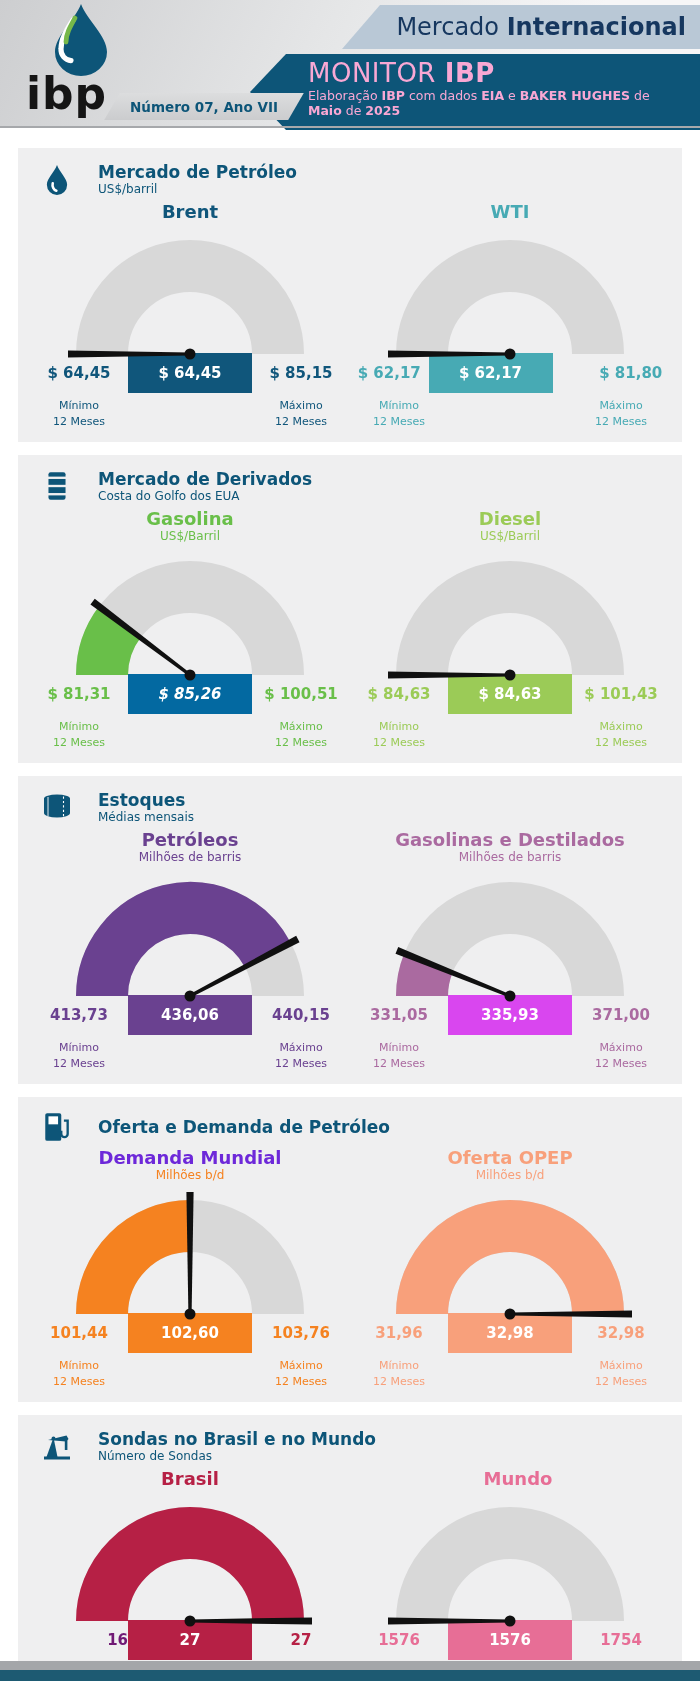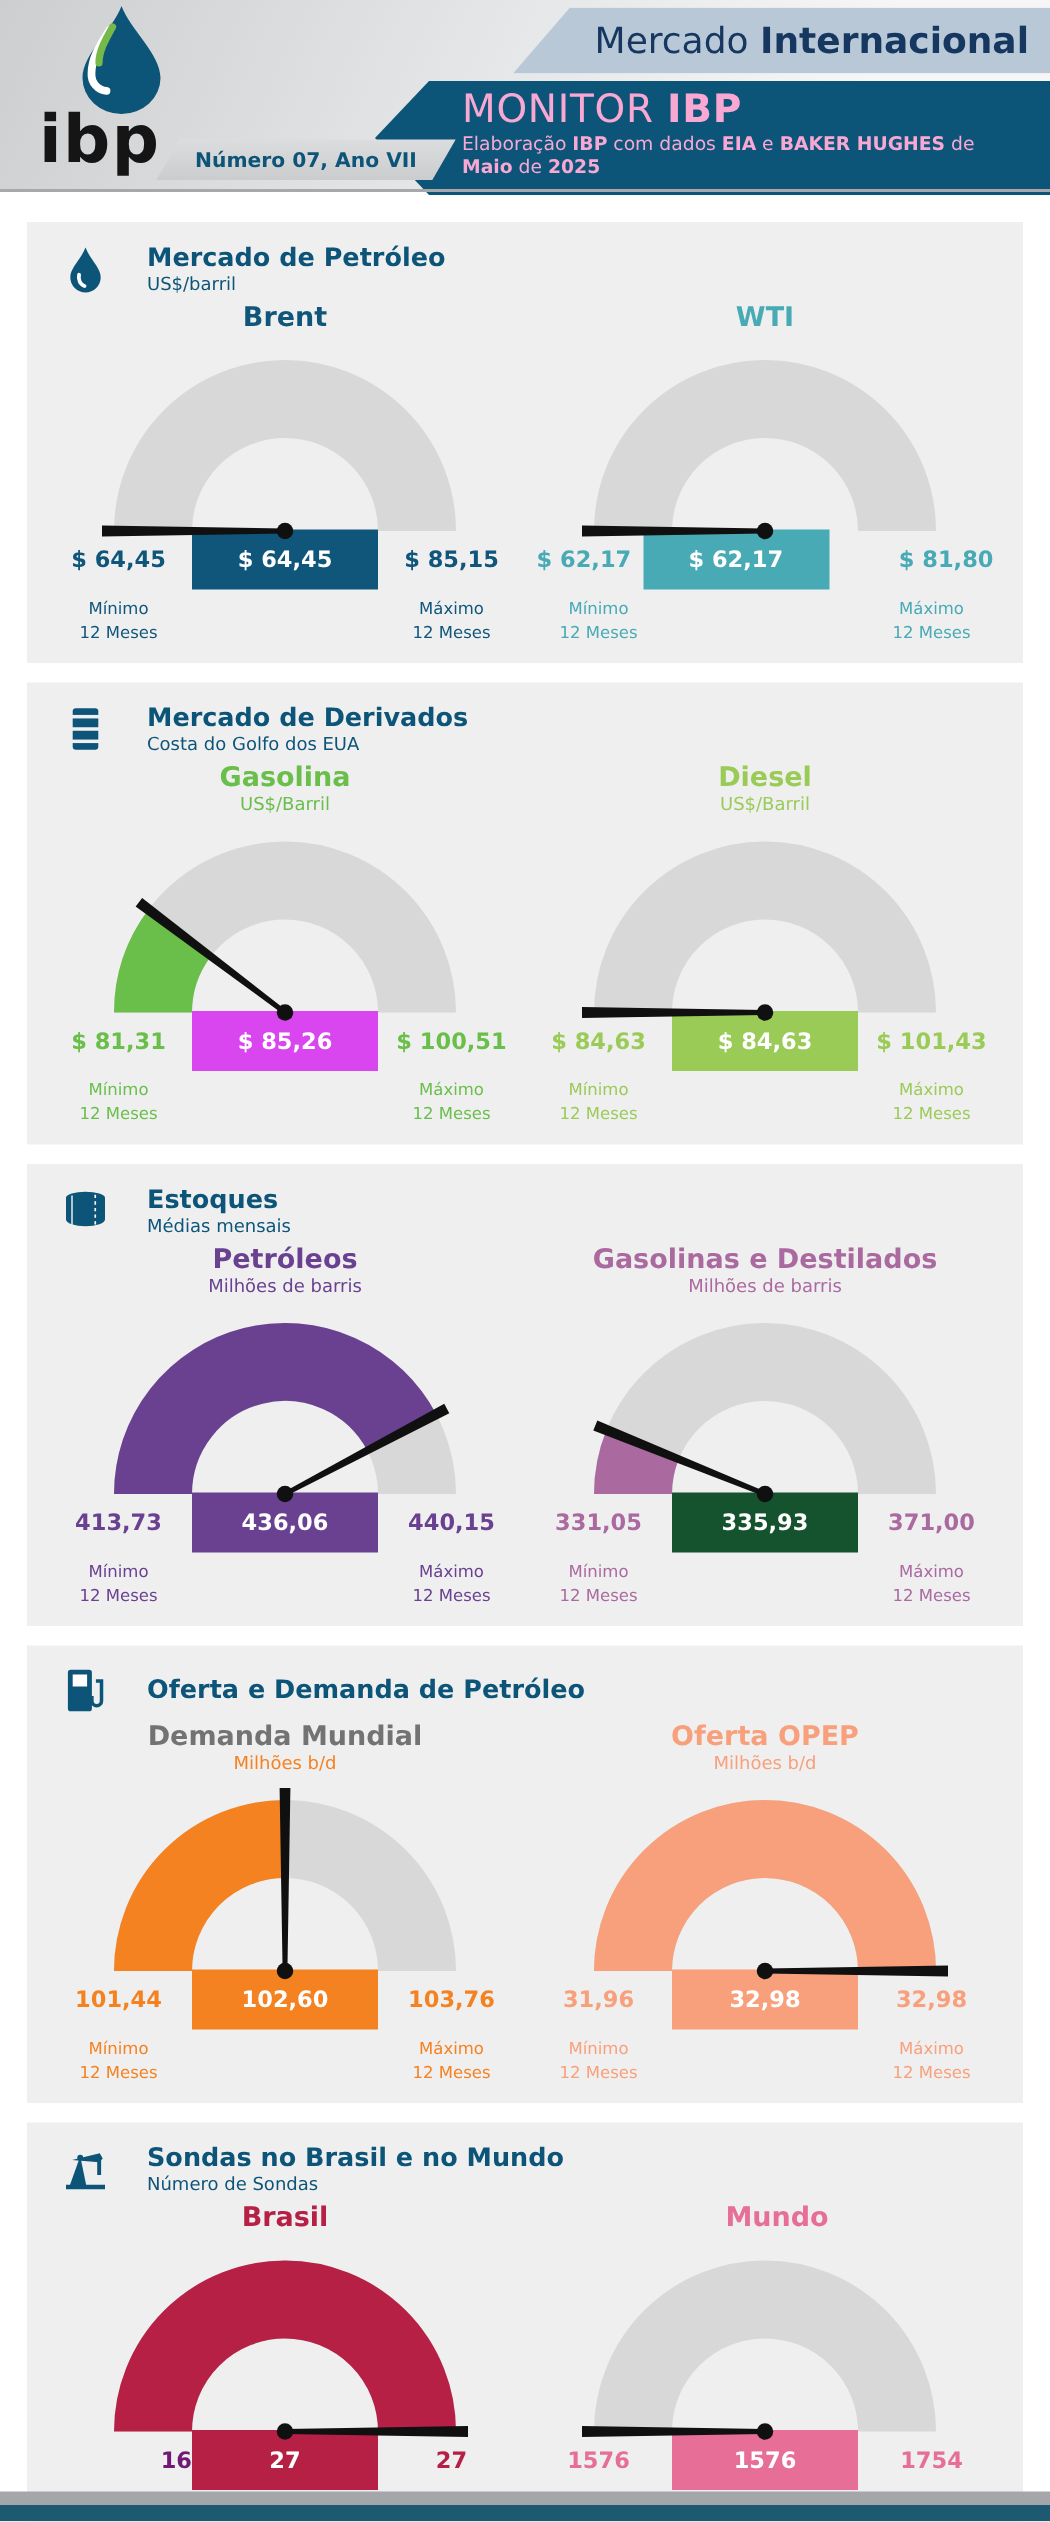--- a/index.html
+++ b/index.html
@@ -173,21 +173,21 @@
     <div class="gauge-title" style="color: rgb(105, 191, 73);">Gasolina</div>
     <div class="gauge-unit" style="color: rgb(105, 191, 73);">US$/Barril</div>
     <div class="gauge-svg"><svg width="260" height="145" viewBox="0 0 260 145">
                 <path d="M 42 132 A 88 88 0 0 1 218 132" stroke="#d8d8d8" stroke-width="52" fill="none"></path>
                 <path d="M 42 132 A 88 88 0 0 1 59.75 79.00" stroke="#69bf49" stroke-width="52" fill="none"></path>
                 <polygon points="130.96,130.72 34.77,55.65 30.44,61.40 129.04,133.28" fill="#101010"></polygon>
                 <circle cx="130" cy="132" r="5.5" fill="#101010"></circle>
               </svg></div>
     <div class="vals">
       <div class="val-side val-min" style="color: rgb(105, 191, 73);">$ 81,31</div>
-      <div class="val-box" style="background: #d946ef;">
+      <div class="val-box" style="background: #0369a1; font-style: italic;">
         <span class="val-current">$ 85,26</span>
       </div>
       <div class="val-side val-max" style="color: rgb(105, 191, 73);">$ 100,51</div>
     </div>
     <div class="lbls" style="color: rgb(105, 191, 73);">
       <div class="lbl-side">
         <div>Mínimo</div>
         <div>12 Meses</div>
       </div>
       <div class="lbl-mid"></div>
@@ -277,21 +277,21 @@
     <div class="gauge-title" style="color: rgb(170, 106, 160);">Gasolinas e Destilados</div>
     <div class="gauge-unit" style="color: rgb(170, 106, 160);">Milhões de barris</div>
     <div class="gauge-svg"><svg width="260" height="145" viewBox="0 0 260 145">
                 <path d="M 42 132 A 88 88 0 0 1 218 132" stroke="#d8d8d8" stroke-width="52" fill="none"></path>
                 <path d="M 42 132 A 88 88 0 0 1 48.40 99.05" stroke="#aa6aa0" stroke-width="52" fill="none"></path>
                 <polygon points="130.60,130.52 18.22,82.98 15.53,89.66 129.40,133.48" fill="#101010"></polygon>
                 <circle cx="130" cy="132" r="5.5" fill="#101010"></circle>
               </svg></div>
     <div class="vals">
       <div class="val-side val-min" style="color: rgb(170, 106, 160);">331,05</div>
-      <div class="val-box" style="background: #14532d;">
+      <div class="val-box" style="background: #d946ef;">
         <span class="val-current">335,93</span>
       </div>
       <div class="val-side val-max" style="color: rgb(170, 106, 160);">371,00</div>
     </div>
     <div class="lbls" style="color: rgb(170, 106, 160);">
       <div class="lbl-side">
         <div>Mínimo</div>
         <div>12 Meses</div>
       </div>
       <div class="lbl-mid"></div>
@@ -313,21 +313,21 @@
               <path d="M19.5 9 h3.5 v12.5 a3 3 0 0 1 -6 0 v-3" stroke="#0d5578" stroke-width="2.2" fill="none"></path>
             </svg>
           </span>
       <span class="sec-titles">
         <span class="sec-title">Oferta e Demanda de Petróleo</span>
 
       </span>
     </div>
     <div class="gauges">
   <div class="gauge-col">
-    <div class="gauge-title" style="color: #737373;">Demanda Mundial</div>
+    <div class="gauge-title" style="color: #6d28d9;">Demanda Mundial</div>
     <div class="gauge-unit" style="color: rgb(245, 130, 32);">Milhões b/d</div>
     <div class="gauge-svg"><svg width="260" height="145" viewBox="0 0 260 145">
                 <path d="M 42 132 A 88 88 0 0 1 218 132" stroke="#d8d8d8" stroke-width="52" fill="none"></path>
                 <path d="M 42 132 A 88 88 0 0 1 130.00 44.00" stroke="#f58220" stroke-width="52" fill="none"></path>
                 <polygon points="131.60,132.00 133.60,10.00 126.40,10.00 128.40,132.00" fill="#101010"></polygon>
                 <circle cx="130" cy="132" r="5.5" fill="#101010"></circle>
               </svg></div>
     <div class="vals">
       <div class="val-side val-min" style="color: rgb(245, 130, 32);">101,44</div>
       <div class="val-box" style="background: rgb(245, 130, 32);">

